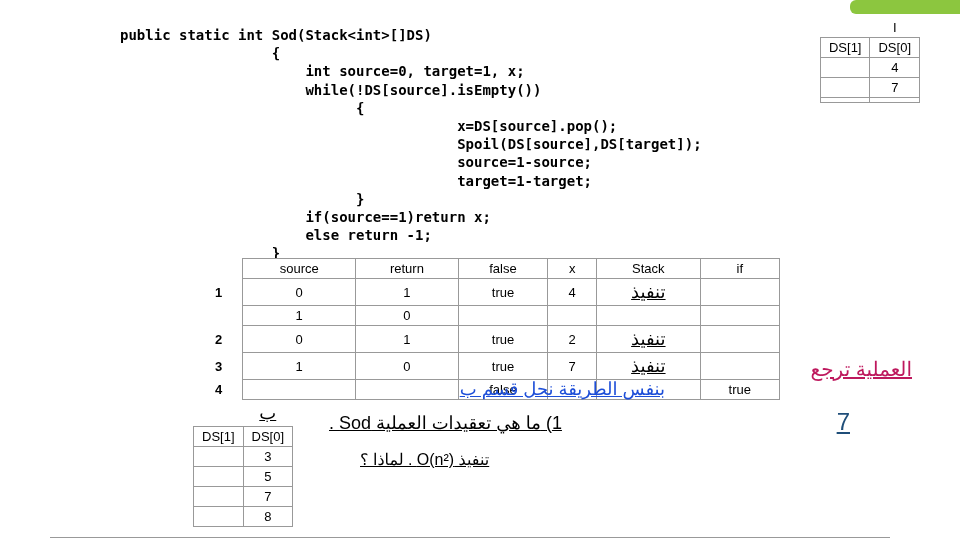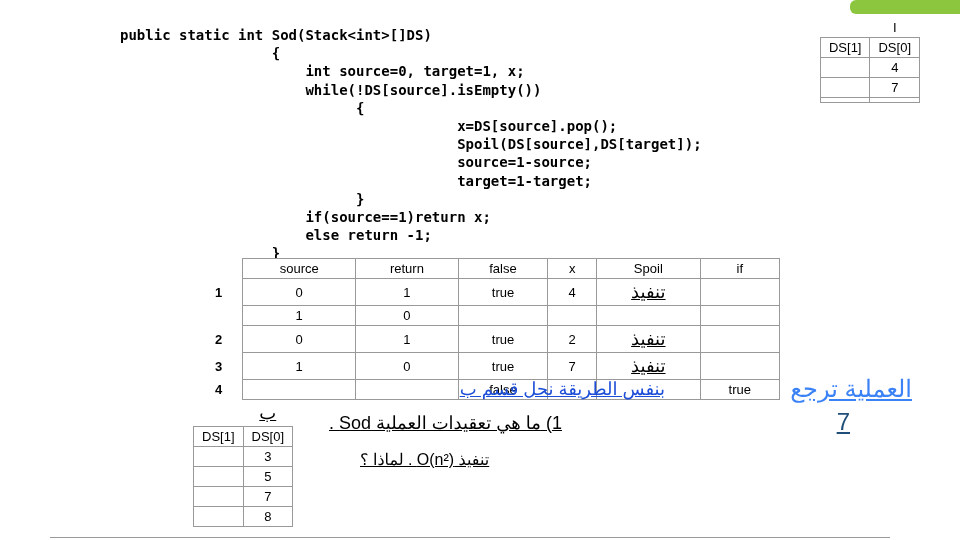--- a/index.html
+++ b/index.html
@@ -10,21 +10,21 @@
 
   table { border-collapse:collapse; }
   table.right { position:absolute; top:18px; right:40px; }
   table.trace { position:absolute; top:258px; left:195px; width:585px; }
   table.bottom { position:absolute; top:400px; left:193px; }
   td, th { border:1px solid #999; padding:2px 8px; text-align:center; font-size:13px; background:#fff; }
   th { font-weight:normal; }
   .nb { border:none; }
 
   .arabic { direction:rtl; font-family:"Traditional Arabic","Arial",sans-serif; font-size:18px;text-decoration:underline; }
-  .ret { position:absolute; top:375px; right:48px; color:#3b82f6; font-size:24px;}
+  .ret { position:absolute; top:357px; right:48px; color:#be185d; font-size:20px;}
   .ret2 { position:absolute; top:408px; right:110px; color:#1f4e79; font-size:24px;}
   .q1 { position:absolute; top:412px; left:329px; }
   .q2 { position:absolute; top:450px; left:360px; font-size:16px;}
   .heading-b { position:absolute; top:378px; left:355px; width:310px; color:#1d4ed8; font-size:18px; }
 </style>
 </head>
 <body>
 <div class="page">
 
 <div class="tab"></div>
@@ -69,21 +69,21 @@
     </table>
 
 <table class="trace">
   <tbody>
         <tr>
     <th class="nb"></th>
     <th>source</th>
     <th>return</th>
     <th>false</th>
     <th>x</th>
-    <th>Spoil</th>
+    <th>Stack</th>
     <th>if</th>
   </tr>
   <tr>
     <td class="nb" style="font-weight:bold;">1</td>
     <td>0</td>
     <td>1</td>
     <td>true</td>
     <td>4</td>
     <td class="arabic">تنفيذ</td>
     <td></td>

